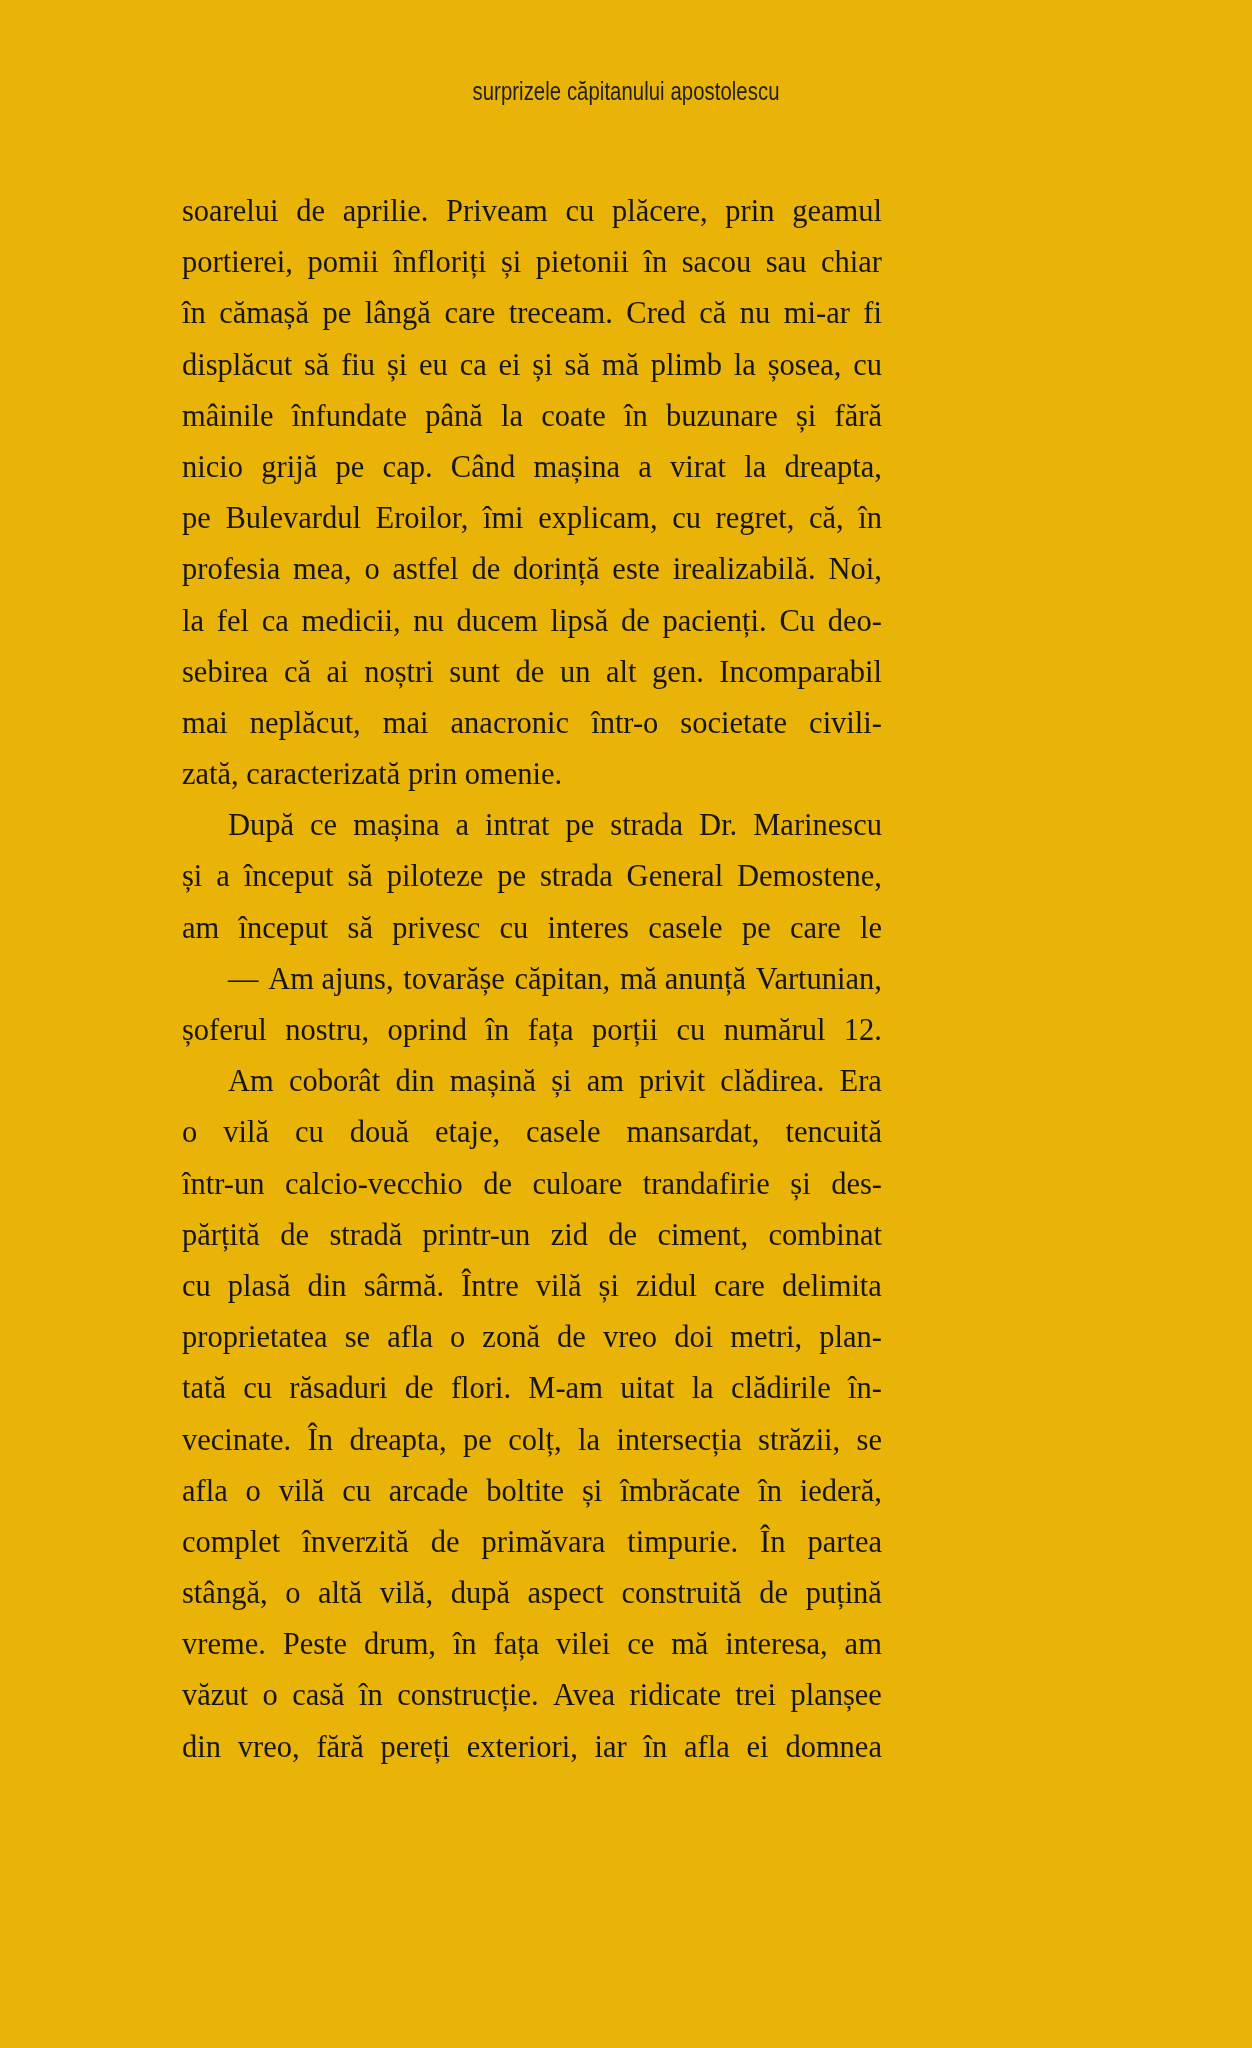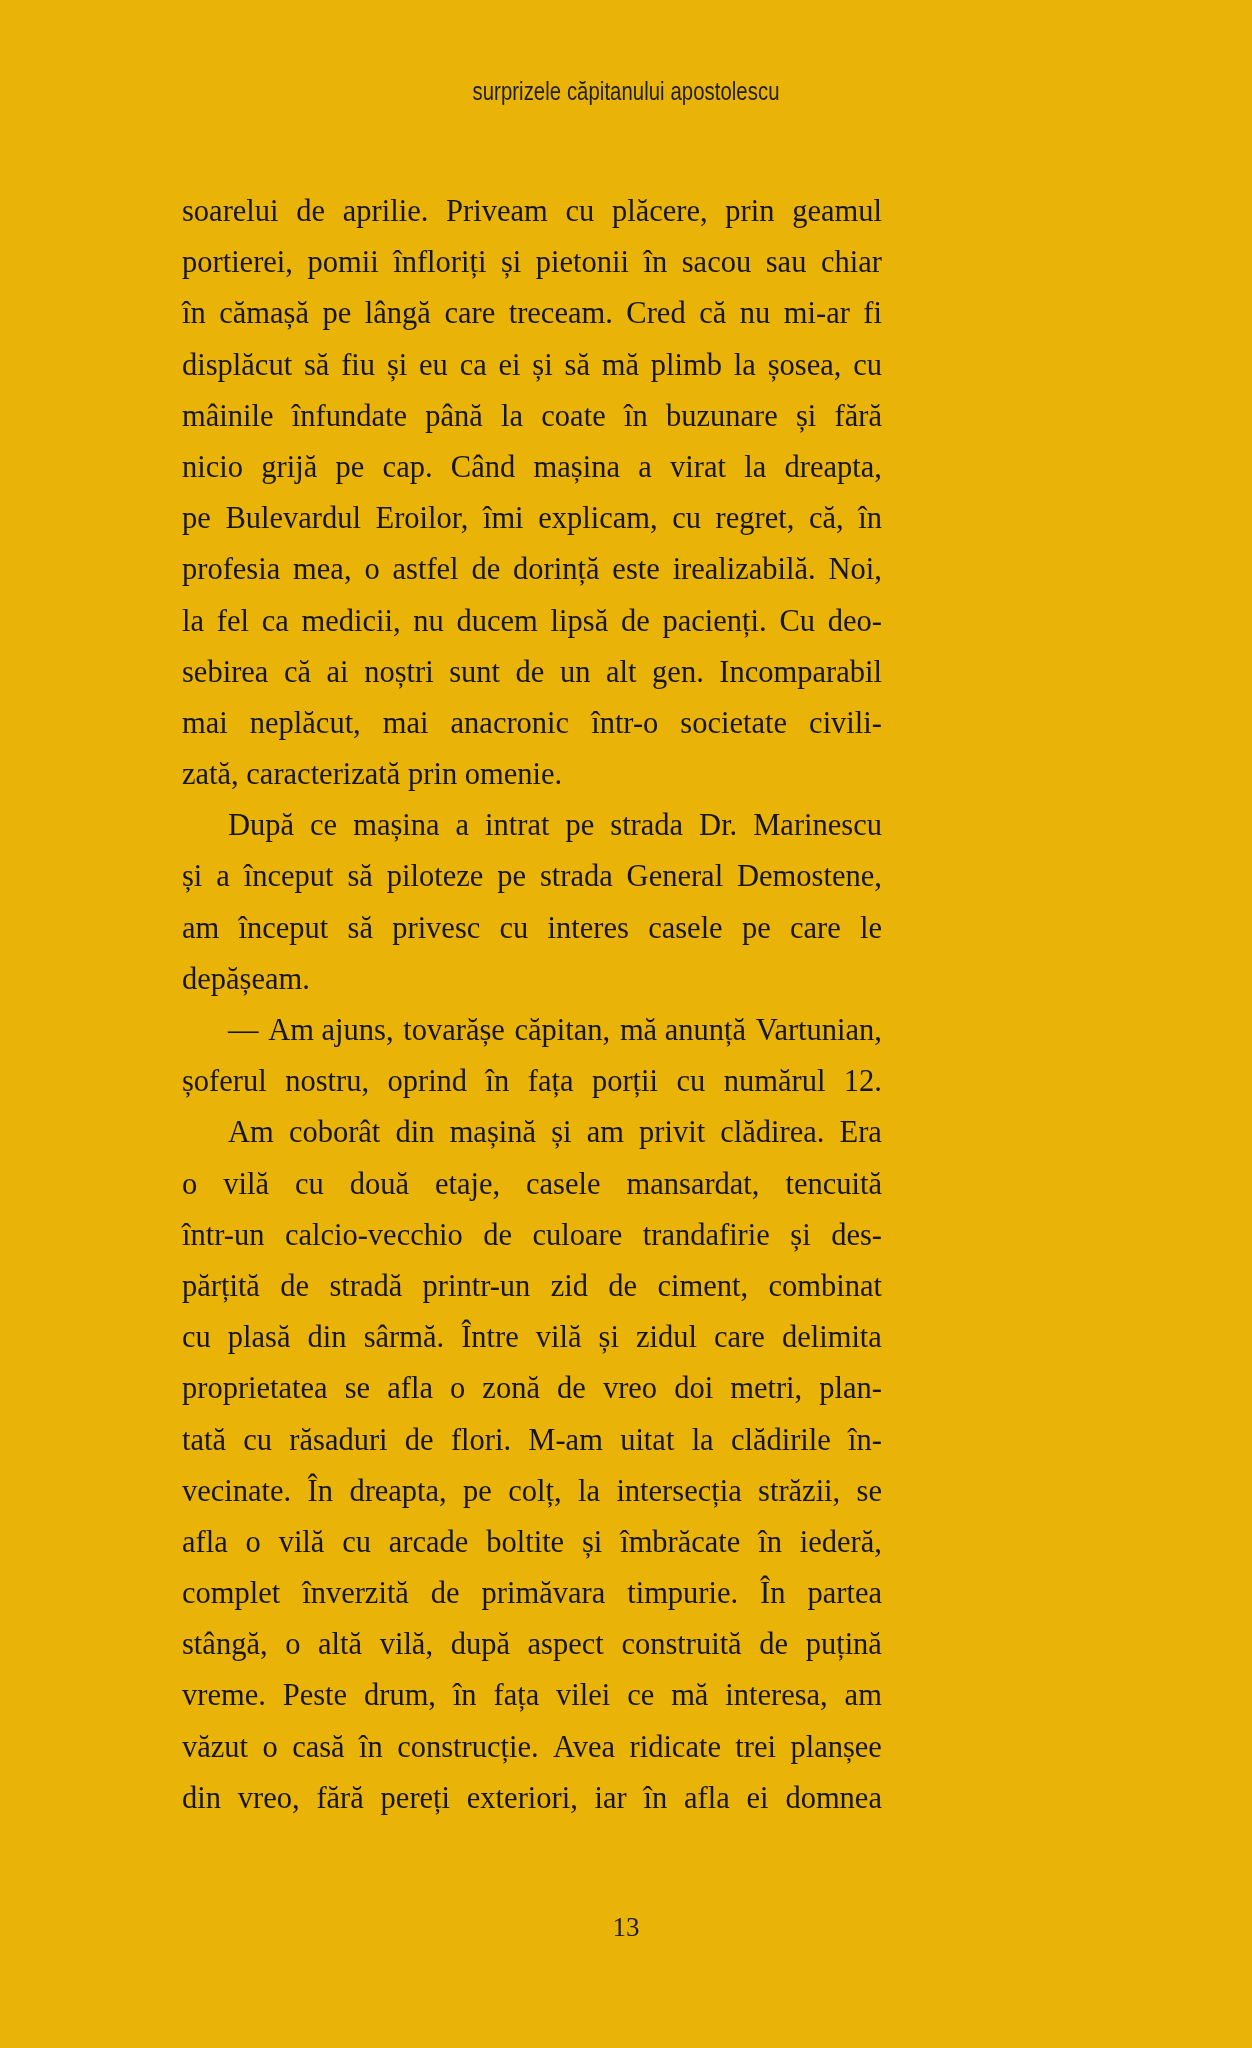--- a/index.html
+++ b/index.html
@@ -252,21 +252,20 @@
         <span>început</span>
         <span>să</span>
         <span>privesc</span>
         <span>cu</span>
         <span>interes</span>
         <span>casele</span>
         <span>pe</span>
         <span>care</span>
         <span>le</span>
       </div>
-      <div class="ln">depășeam.</div>
       <div class="ln just indent">
         <span>—</span>
         <span>Am ajuns,</span>
         <span>tovarășe</span>
         <span>căpitan,</span>
         <span>mă anunță</span>
         <span>Vartunian,</span>
       </div>
       <div class="ln just">
         <span>șoferul</span>
@@ -428,15 +427,14 @@
         <span>pereți</span>
         <span>exteriori,</span>
         <span>iar</span>
         <span>în</span>
         <span>afla</span>
         <span>ei</span>
         <span>domnea</span>
       </div>
     </div>
 
-  <div class="folio">13</div>
 
 </div>
 
 </body></html>

